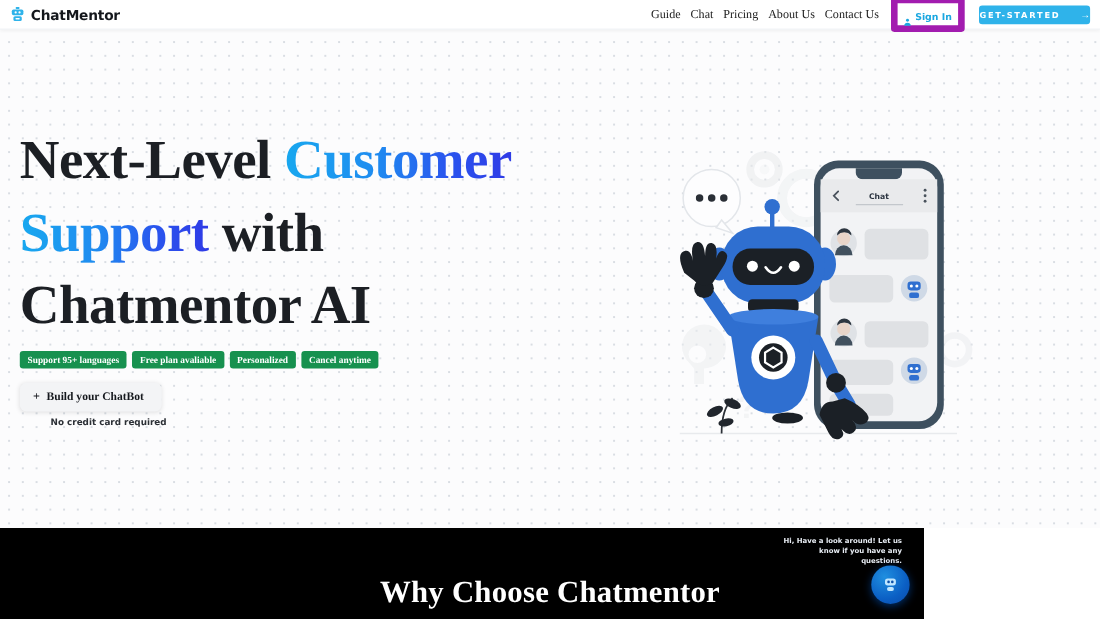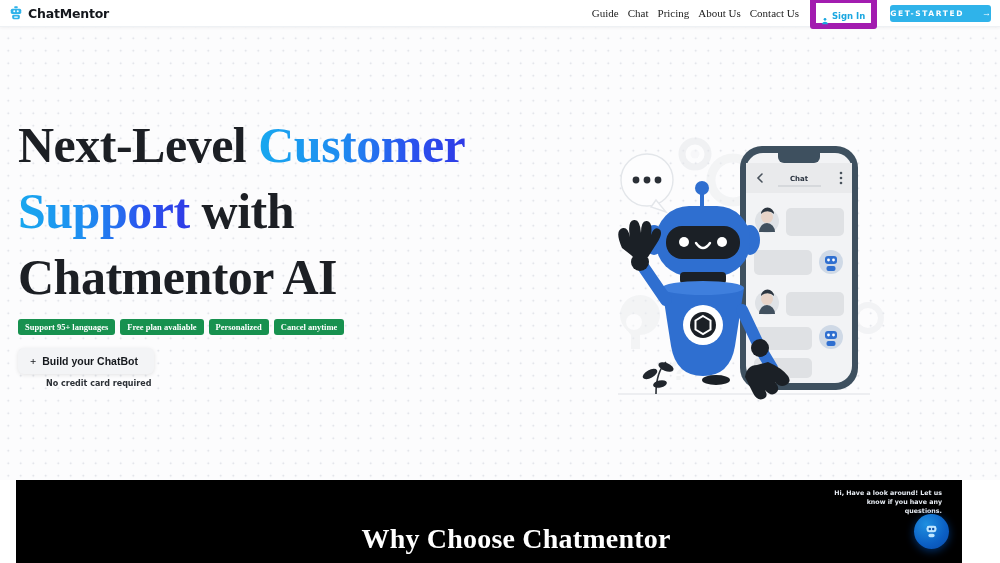--- a/index.html
+++ b/index.html
@@ -82,37 +82,37 @@
     font-size:8.5px; white-space:nowrap;
   }
   .cta {
     margin-top:13px; display:inline-flex; align-items:center; gap:6px;
     background:#f3f4f6; border-radius:6px;
     box-shadow:0 1px 4px rgba(0,0,0,0.10);
     padding:7px 16px 7px 12px;
   }
   .cta .plus { font-size:11px; color:#15181d; font-weight:bold; }
   .cta .lbl {
-    font-family:Liberation Sans, sans-serif; font-weight:bold;
+    font-family:Liberation Serif, serif; font-weight:bold;
     font-size:10.5px; color:#15181d;
   }
   .nocard {
     margin-top:5px;
     font-family:"DejaVu Sans", sans-serif; font-weight:bold;
     font-size:8px; color:#2c3036;padding-left:28px;
   }
 
   
   .hero-art { position:absolute; left:600px; top:95px; width:300px; height:300px; }
   .hero-art svg { display:block; }
 
   
   .dark {
-    position:absolute; top:480px; left:0; width:946px; height:83px;
-    background:#000000; overflow:hidden;margin-left:16px;
+    position:absolute; top:480px; left:0; width:840px; height:83px;
+    background:#000000; overflow:hidden;
   }
   .why {
     position:absolute; top:43px; left:0; width:1000px; text-align:center;
     font-family:"Liberation Serif", serif; font-weight:bold;
     font-size:28px; color:#ffffff; letter-spacing:0.2px;
   }
   .widget-msg {
     position:absolute; right:20px; top:8px; width:110px; text-align:right;
     font-family:"DejaVu Sans", sans-serif; font-weight:bold;
     font-size:6.3px; line-height:9px; color:#e9eef5;

